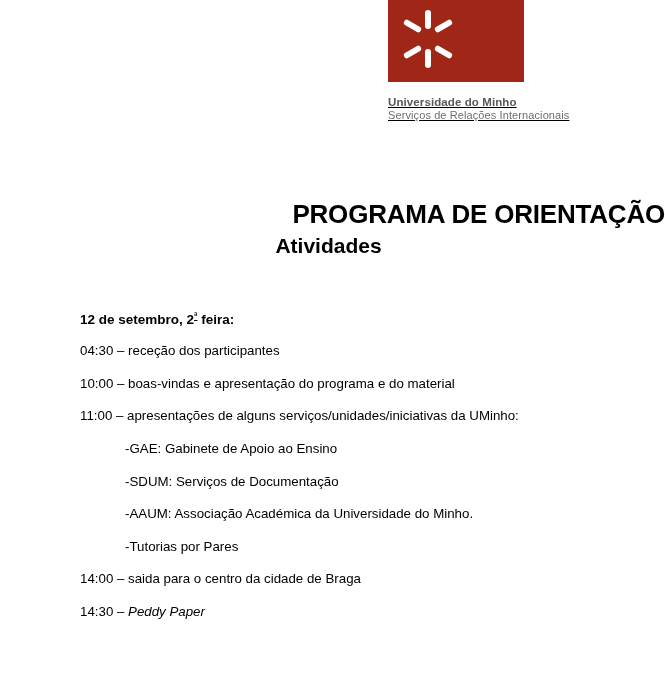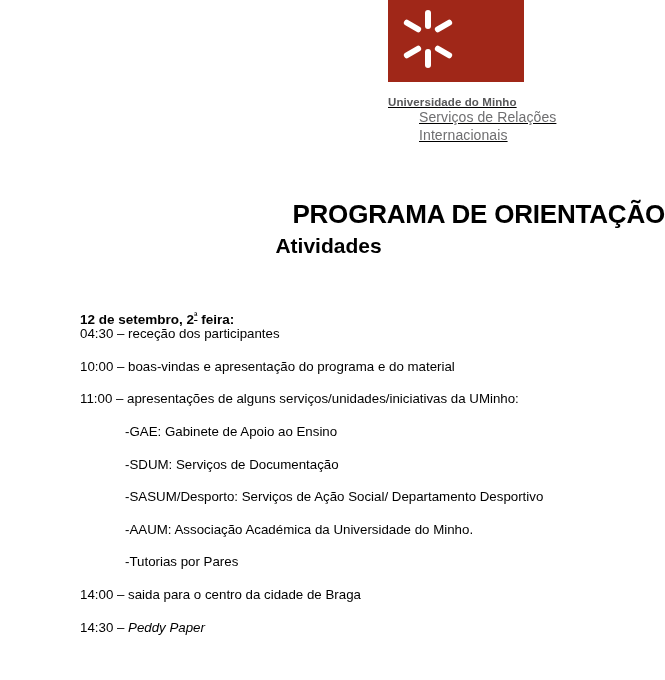--- a/index.html
+++ b/index.html
@@ -39,25 +39,24 @@
     margin-top: 13px;
     line-height: 1.25;
   }
   .wordmark-primary {
     font-size: 11.5px;
     font-weight: bold;
     color: #58585a;
     letter-spacing: 0.1px;
   }
   .wordmark-secondary {
-    font-size: 14px;
+    font-size: 11px;
     font-weight: normal;
     color: #6e6e70;
     letter-spacing: 0.1px;
-    margin-left: 31px;
   }
 
   
   .doc-title {
     position: absolute;
     left: 0;
     right: 0;
     top: 199px;
     text-align: right;
     font-size: 26px;
@@ -77,20 +76,21 @@
   
   .schedule {
     position: absolute;
     left: 80px;
     top: 312px;
     width: 520px;
   }
   .schedule-date {
     font-size: 13.5px;
     font-weight: bold;
+    margin-bottom: 17px;
   }
   .schedule-date .ord {
     font-size: 9px;
     vertical-align: super;
     text-decoration: underline;
     line-height: 0;
   }
   .entry {
     font-size: 13.3px;
     line-height: 1.1;
@@ -145,21 +145,20 @@
 
   <div class="schedule-date"><span>12 de setembro, 2</span><span class="ord">ª</span><span> feira:</span></div>
 
   <div class="entry">04:30 – receção dos participantes</div>
   <div class="entry">10:00 – boas-vindas e apresentação do programa e do material</div>
   <div class="entry">11:00 – apresentações de alguns serviços/unidades/iniciativas da UMinho:</div>
 
   <ul class="sublist">
     <li class="subitem">-GAE: Gabinete de Apoio ao Ensino</li>
     <li class="subitem">-SDUM: Serviços de Documentação</li>
-    <li class="subitem">-SASUM/Desporto: Serviços de Ação Social/ Departamento Desportivo</li>
     <li class="subitem">-AAUM: Associação Académica da Universidade do Minho.</li>
     <li class="subitem">-Tutorias por Pares</li>
   </ul>
 
   <div class="entry">14:00 – saida para o centro da cidade de Braga</div>
 
   <div class="entry"><span>14:30 – </span><span class="italic">Peddy Paper</span></div>
 
 </div>
 

